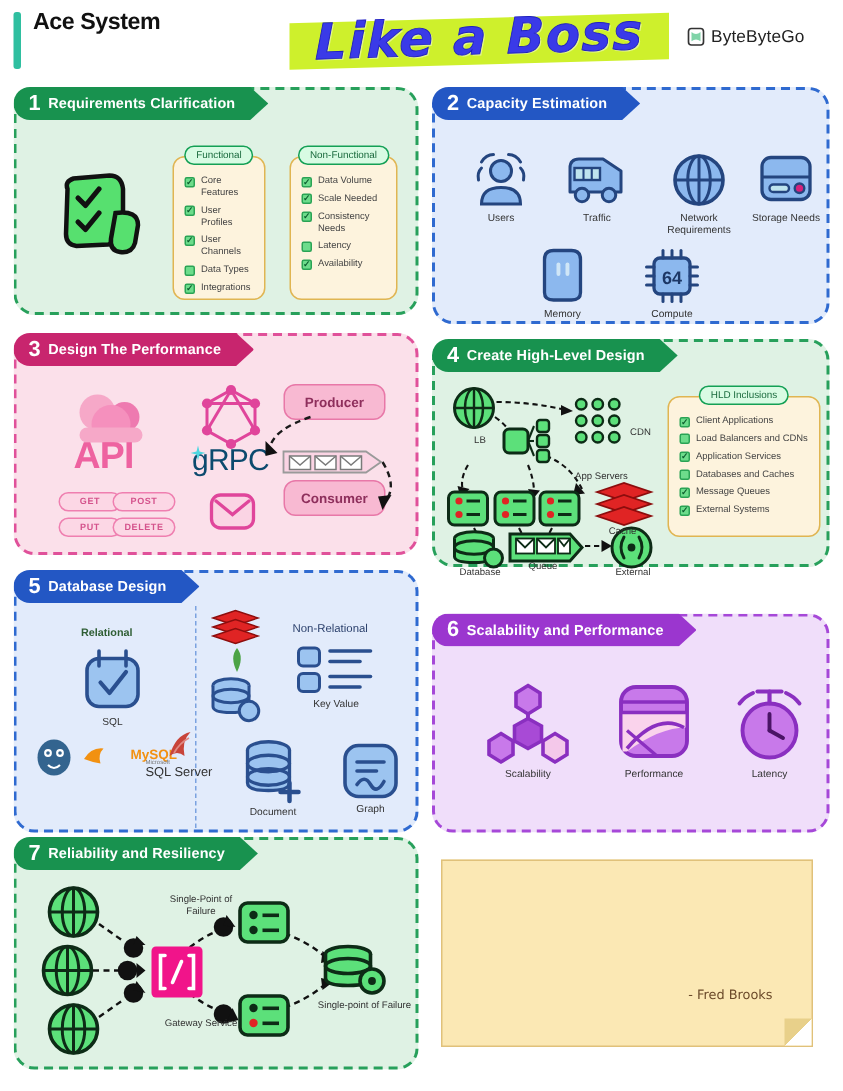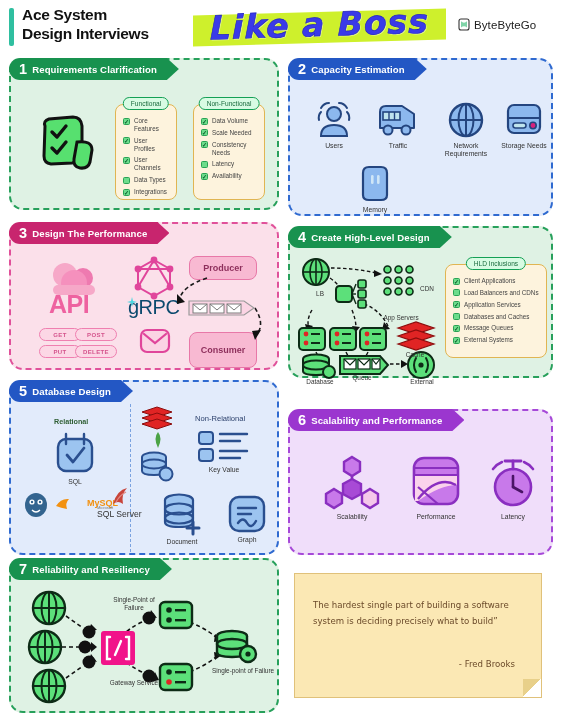--- a/index.html
+++ b/index.html
@@ -80,21 +80,20 @@
 
   svg { display:block; overflow:visible; }
 </style>
 </head>
 <body>
 
 <div class="header">
   <div class="hdr-bar"></div>
   <div class="hdr-title">
     <div>Ace System</div>
-    <div>Design Interviews</div>
   </div>
   <div class="hdr-boss">
     <div class="hdr-boss-hl"></div>
     <div class="hdr-boss-txt">Like a Boss</div>
   </div>
   <div class="hdr-logo">
     <svg width="12" height="13" viewBox="0 0 12 13">
       <rect x="1" y="1" width="10" height="11" rx="2" fill="none" stroke="#333" stroke-width="1.1"></rect>
       <path d="M3 3.3 Q6 6 9 3.3 L9 9.5 Q6 7 3 9.5 Z" fill="#7fd4a8"></path>
     </svg>
@@ -216,20 +215,41 @@
 
   <div class="iconlbl" style="left:55px; top:104px; width:60px;">
     <svg width="32" height="40" viewBox="0 0 32 40" style="margin:0 auto;">
       <path d="M4 9 Q4 3 10 3 L22 3 Q28 3 28 9 L28 31 Q28 36 22 36 L10 36 Q4 36 4 31 Z" fill="#8cb8ee" stroke="#24457f" stroke-width="2.2"></path>
       <rect x="12" y="11" width="2.6" height="9" rx="1.3" fill="#cfe6f7"></rect>
       <rect x="18" y="11" width="2.6" height="9" rx="1.3" fill="#cfe6f7"></rect>
     </svg>
     <div class="cap">Memory</div>
   </div>
 
+  <div class="iconlbl" style="left:128px; top:104px; width:60px;">
+    <svg width="40" height="40" viewBox="0 0 40 40" style="margin:0 auto;">
+      <rect x="8" y="8" width="24" height="24" rx="4" fill="#8cb8ee" stroke="#24457f" stroke-width="2.2"></rect>
+      <text x="20" y="25" font-family="Liberation Sans, sans-serif" font-size="12" font-weight="bold" fill="#1c3766" text-anchor="middle">64</text>
+      <g stroke="#24457f" stroke-width="2" stroke-linecap="round">
+        <line x1="14" y1="8" x2="14" y2="3"></line>
+          <line x1="20" y1="8" x2="20" y2="3"></line>
+          <line x1="26" y1="8" x2="26" y2="3"></line>
+        <line x1="14" y1="32" x2="14" y2="37"></line>
+          <line x1="20" y1="32" x2="20" y2="37"></line>
+          <line x1="26" y1="32" x2="26" y2="37"></line>
+        <line x1="8" y1="14" x2="3" y2="14"></line>
+          <line x1="8" y1="20" x2="3" y2="20"></line>
+          <line x1="8" y1="26" x2="3" y2="26"></line>
+        <line x1="32" y1="14" x2="37" y2="14"></line>
+          <line x1="32" y1="20" x2="37" y2="20"></line>
+          <line x1="32" y1="26" x2="37" y2="26"></line>
+      </g>
+    </svg>
+    <div class="cap">Compute</div>
+  </div>
 </div>
 
 <div class="panel panel-pink" style="left:9px; top:222px; width:270px; height:148px;">
   <div class="ribbon rb-pink">
     <span class="num">3</span>
     <span>Design The Performance</span>
   </div>
 
   <svg style="position:absolute;left:32px;top:37px;" width="62" height="38" viewBox="0 0 62 38">
     <circle cx="22" cy="14" r="12" fill="#f6a8c8"></circle>
@@ -264,21 +284,21 @@
   <svg style="position:absolute;left:116px;top:73px;" width="10" height="10" viewBox="0 0 10 10">
     <path d="M5 0 L6 4 L10 5 L6 6 L5 10 L4 6 L0 5 L4 4 Z" fill="#4fd6e0"></path>
   </svg>
 
   <svg style="position:absolute;left:128px;top:103px;" width="32" height="28" viewBox="0 0 32 28">
     <rect x="2" y="3" width="28" height="22" rx="6" fill="#fbd4e4" stroke="#e0459b" stroke-width="2.2"></rect>
     <path d="M5 7 L16 16 L27 7" fill="none" stroke="#e0459b" stroke-width="2.2" stroke-linecap="round"></path>
   </svg>
 
   <div class="pcbox" style="left:178px; top:32px; width:68px; height:24px;">Producer</div>
-  <div class="pcbox" style="left:178px; top:108px; width:68px; height:36px;">Consumer</div>
+  <div class="pcbox" style="left:178px; top:96px; width:68px; height:24px;">Consumer</div>
 
   <svg style="position:absolute;left:148px;top:48px;" width="120" height="78" viewBox="0 0 120 78">
     <path d="M48 6 Q24 14 21 26" fill="none" stroke="#1a1a1a" stroke-width="1.6" stroke-dasharray="4,3"></path>
     <path d="M18 22 L26 30 L18 32 Z" fill="#111"></path>
     <path d="M96 36 Q106 52 98 62" fill="none" stroke="#1a1a1a" stroke-width="1.6" stroke-dasharray="4,3"></path>
     <path d="M102 58 L96 68 L93 59 Z" fill="#111"></path>
   </svg>
 
   <svg style="position:absolute;left:177px;top:74px;" width="70" height="20" viewBox="0 0 70 20">
     <path d="M1 3 L56 3 L66 10 L56 17 L1 17 Z" fill="#fbd4e4" stroke="#9a9a9a" stroke-width="1.2"></path>
@@ -666,16 +686,15 @@
     </g>
     <circle cx="231" cy="68" r="2.6" fill="#0d2b16"></circle>
   </svg>
 
   <div class="diag-lbl" style="left:92px; top:36px; width:62px;">Single-Point of Failure</div>
   <div class="diag-lbl" style="left:92px; top:119px; width:62px;">Gateway Service</div>
   <div class="diag-lbl" style="left:198px; top:107px; width:68px;">Single-point of Failure</div>
 </div>
 
 <div class="note" style="left:294px; top:573px; width:248px; height:125px;">
-  <div class="note-txt" style="left:18px; top:24px; width:208px;">The hardest single part of building a software system is deciding precisely what to build”</div>
   <div class="note-by" style="right:26px; top:85px;">- Fred Brooks</div>
   <div class="note-fold"></div>
 </div>
 
 </body></html>

